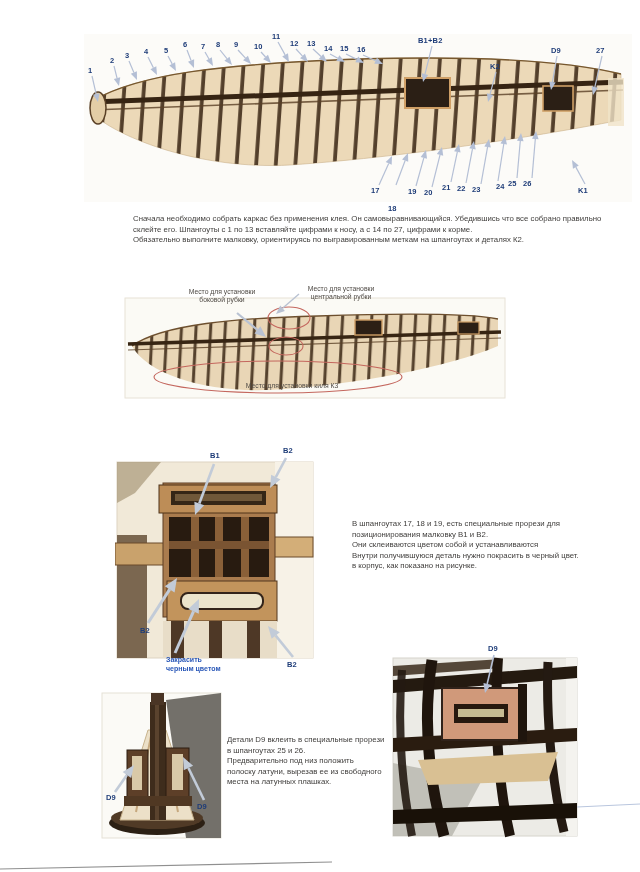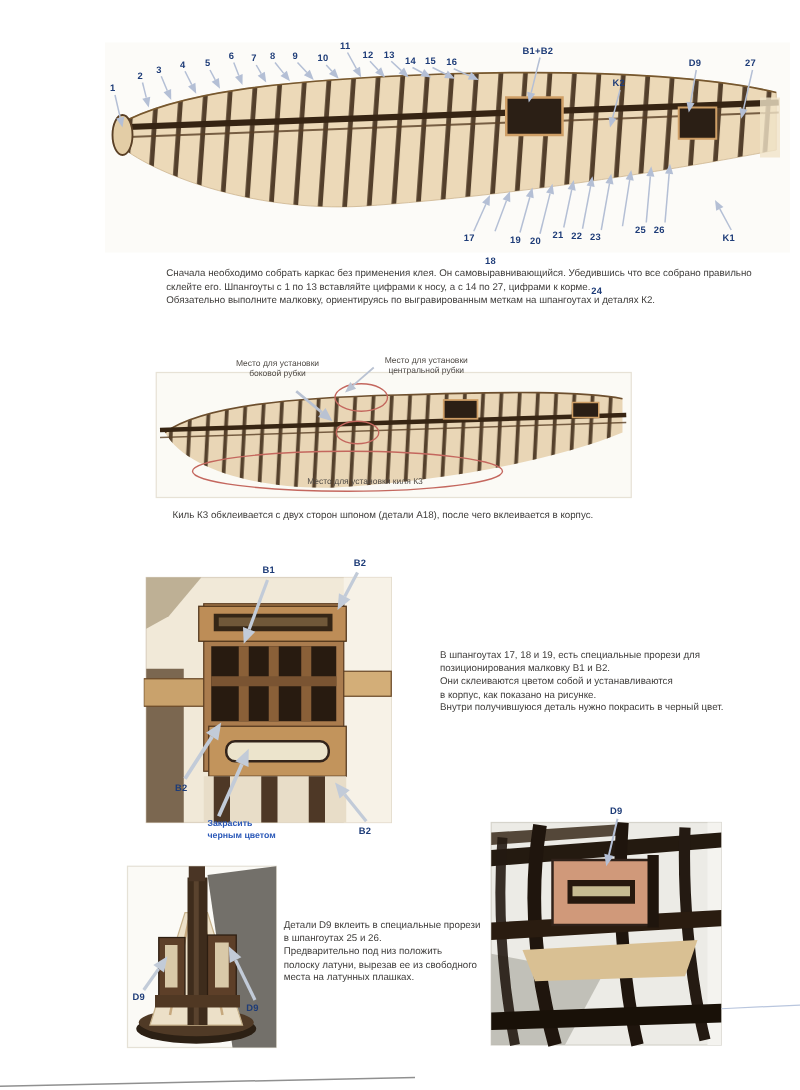--- a/index.html
+++ b/index.html
@@ -58,21 +58,21 @@
       <span class="lbl part" style="left: 410px; top: 42px;">K2</span>
       <span class="lbl part" style="left: 471px; top: 26px;">D9</span>
       <span class="lbl part" style="left: 516px; top: 26px;">27</span>
       <span class="lbl part" style="left: 291px; top: 166px;">17</span>
       <span class="lbl part" style="left: 308px; top: 184px;">18</span>
       <span class="lbl part" style="left: 328px; top: 167px;">19</span>
       <span class="lbl part" style="left: 344px; top: 168px;">20</span>
       <span class="lbl part" style="left: 362px; top: 163px; text-align: center;">21</span>
       <span class="lbl part" style="left: 377px; top: 164px;">22</span>
       <span class="lbl part" style="left: 392px; top: 165px;">23</span>
-      <span class="lbl part" style="left: 393px; top: 162px; margin-top: 46px;">24</span>
+      <span class="lbl part" style="left: 416px; top: 162px;">24</span>
       <span class="lbl part" style="left: 428px; top: 159px;">25</span>
       <span class="lbl part" style="left: 443px; top: 159px;">26</span>
       <span class="lbl part" style="left: 498px; top: 166px;">K1</span>
       <svg class="overlay" viewBox="0 0 555 190">
         <line x1="12" y1="56" x2="16.178637995740058" y2="74.10743131487358" stroke="#b4bfd5" stroke-width="1.2"></line>
         <polygon points="18,82 12.982634873861704,74.8449704968455 19.37464111761841,73.36989213290165" fill="#b4bfd5"></polygon>
         <line x1="34" y1="46" x2="37.035461437205704" y2="58.14184574882281" stroke="#b4bfd5" stroke-width="1.2"></line>
         <polygon points="39,66 33.853394036729014,58.93736259894198 40.217528837682394,57.34632889870364" fill="#b4bfd5"></polygon>
         <line x1="49" y1="41" x2="53.85673829952913" y2="52.53475346138167" stroke="#b4bfd5" stroke-width="1.2"></line>
         <polygon points="57,60 50.83377426907627,53.80758042157235 56.87970232998198,51.26192650119099" fill="#b4bfd5"></polygon>
@@ -166,21 +166,20 @@
 центральной рубки</span>
       <span class="lbl note" style="left: 104px; top: 100px; width: 140px; text-align: center;">Место для установки киля К3</span>
       <svg class="overlay" viewBox="0 0 400 122">
         <line x1="119" y1="31" x2="139.44862303551594" y2="47.92299837422009" stroke="#b9c2d2" stroke-width="2.2"></line>
         <polygon points="148,55 136.46480613383576,51.52844379708364 142.4324399371961,44.31755295135655" fill="#b9c2d2"></polygon>
         <line x1="181" y1="12" x2="164.5650680428225" y2="26.29124518015436" stroke="#b9c2d2" stroke-width="1.4"></line>
         <polygon points="158,32 162.22907181769025,23.604849521252284 166.90106426795475,28.977640839056434" fill="#b9c2d2"></polygon>
       </svg>
     </div>
 
-  <div class="caption" style="left:138px;top:407px;width:490px;">Киль К3 обклеивается с двух сторон шпоном (детали А18), после чего вклеивается в корпус.</div>
 
   <div class="fig" style="left:115px;top:445px;width:202px;height:237px;">
     <svg class="art" viewBox="0 0 202 237">
       <rect x="2" y="17" width="196" height="196" fill="#f1e9d8" stroke="#ddd3c2"></rect>
       <rect x="160" y="17" width="38" height="196" fill="#f7f2e7"></rect>
       <polygon points="2,17 46,17 20,48 2,58" fill="#93815f" opacity="0.55"></polygon>
       <rect x="2" y="90" width="30" height="123" fill="#7b6750"></rect>
       <rect x="0" y="98" width="50" height="22" fill="#c9a26c" stroke="#6b4b2a"></rect>
       <rect x="152" y="92" width="46" height="20" fill="#d3ae78" stroke="#6b4b2a"></rect>
       <rect x="48" y="38" width="112" height="134" fill="#aa7c4e" stroke="#5c3d22"></rect>
@@ -216,22 +215,22 @@
         <polygon points="84,154 83.81723769027595,168.69205900948344 73.21702372628097,163.98085280326347" fill="#c2cbd8"></polygon>
         <line x1="178" y1="212" x2="160.72135514963432" y2="190.57448038554656" stroke="#c2cbd8" stroke-width="2.6"></line>
         <polygon points="153,181 164.80023947648505,187.2850575413121 156.6424708227836,193.86390322978102" fill="#c2cbd8"></polygon>
       </svg>
     </div>
 
   <div class="para" style="left:352px;top:519px;width:275px;">
       <div>В шпангоутах 17, 18 и 19, есть специальные прорези для</div>
       <div>позиционирования малковку В1 и В2.</div>
       <div>Они склеиваются цветом собой и устанавливаются</div>
+      <div>Внутри получившуюся деталь нужно покрасить в черный цвет.</div>
       <div>в корпус, как показано на рисунке.</div>
-      <div>Внутри получившуюся деталь нужно покрасить в черный цвет.</div>
     </div>
 
   <div class="fig" style="left:100px;top:690px;width:125px;height:150px;">
     <svg class="art" viewBox="0 0 125 150">
       <rect x="2" y="3" width="119" height="145" fill="#fbfaf6" stroke="#e5e1d6"></rect>
       <polygon points="66,10 121,3 121,148 86,148" fill="#73706a"></polygon>
       <ellipse cx="57" cy="133" rx="48" ry="12" fill="#2c2014"></ellipse>
       <ellipse cx="57" cy="128" rx="46" ry="11" fill="#503a26"></ellipse>
       <polygon points="20,130 94,130 66,40 48,40" fill="#ece0c8" stroke="#c7b28c"></polygon>
       <line x1="36" y1="122" x2="51" y2="46" stroke="#c6a87e" stroke-width="2"></line>

